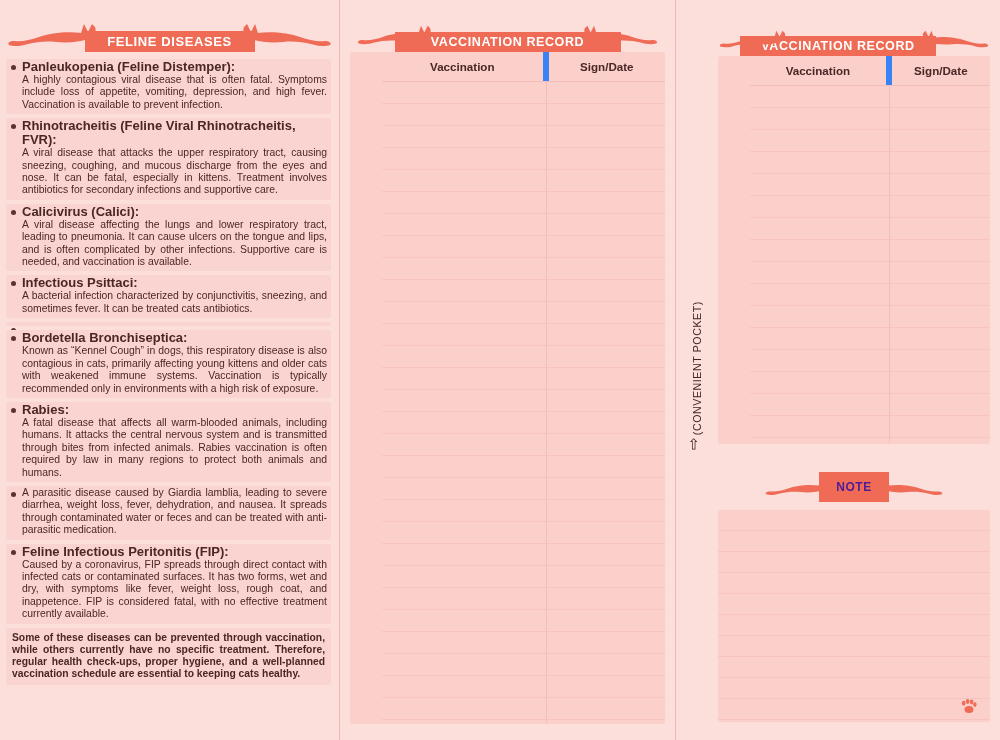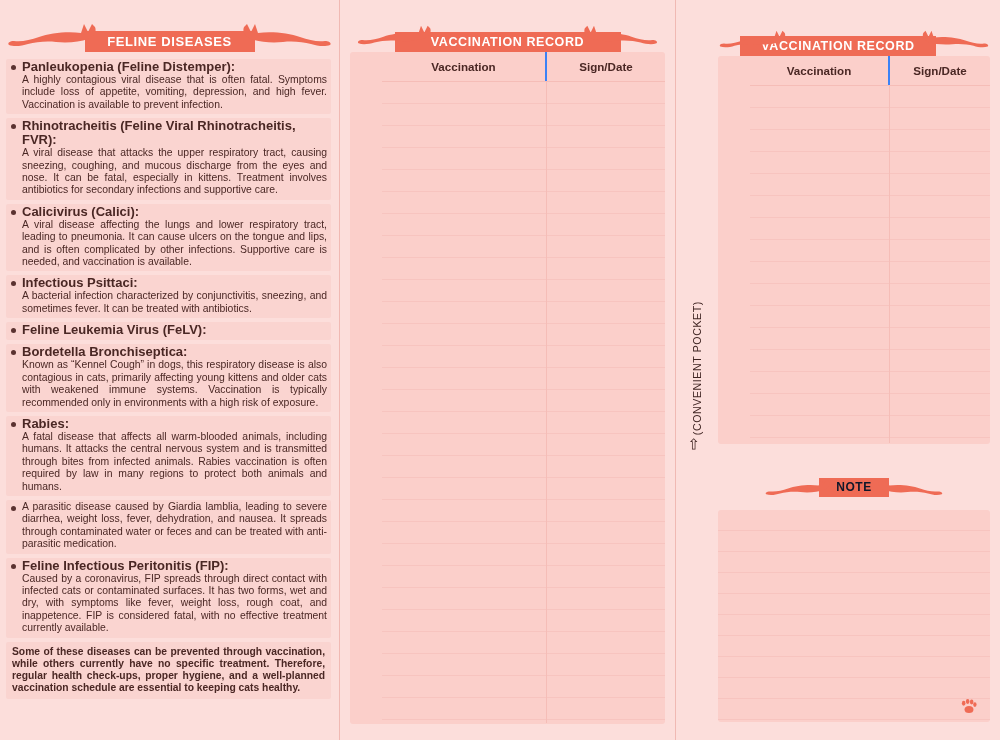--- a/index.html
+++ b/index.html
@@ -123,21 +123,21 @@
     align-items: center;
     border-bottom: 1px solid #f5bdb7;
   }
   .card .head .col {
     font-size: 11.6px;
     font-weight: bold;
     color: #4a2724;
     text-align: center;
   }
   .card .head .col.c1 { flex: 1.38; }
-  .card .head .col.c2 { flex: 1; border-left: 2px solid #3b82f6; height: 100%; display:flex; align-items:center; justify-content:center; }
+  .card .head .col.c2 { flex: 1; border-left: 6px solid #3b82f6; height: 100%; display:flex; align-items:center; justify-content:center; }
   .card .rows { position: relative; height: calc(100% - 31px); }
   .card .rows .row {
     height: 22px;
     border-bottom: 1px solid #f7c4bf;
   }
   .card .vsplit {
     position: absolute;
     top: 0; bottom: 0;
     width: 1px;
     background: #f5bdb7;
@@ -178,25 +178,25 @@
 
   
   .note-banner {
     position: absolute;
     left: 42px; top: 470px;
     width: 272px; height: 34px;
     display: flex; align-items: center; justify-content: center;
   }
   .note-banner .bar {
     background: #ef6b55;
-    color: #0f172a;
+    color: #4c1d95;
     font-weight: bold;
     font-size: 12px;
     letter-spacing: 0.6px;
-    width: 70px; height: 19px;
+    width: 70px; height: 30px;
     display: flex; align-items: center; justify-content: center;
   }
   .note-area {
     position: absolute;
     left: 42px; top: 510px;
     width: 272px; height: 212px;
     background: #fbcfca;
     border-radius: 3px;
     overflow: hidden;
   }
@@ -246,25 +246,24 @@
         <div class="desc">A viral disease that attacks the upper respiratory tract, causing sneezing, coughing, and mucous discharge from the eyes and nose. It can be fatal, especially in kittens. Treatment involves antibiotics for secondary infections and supportive care.</div>
       </li>
       <li class="disease">
         <span class="dot"></span>
         <div class="name">Calicivirus (Calici):</div>
         <div class="desc">A viral disease affecting the lungs and lower respiratory tract, leading to pneumonia. It can cause ulcers on the tongue and lips, and is often complicated by other infections. Supportive care is needed, and vaccination is available.</div>
       </li>
       <li class="disease">
         <span class="dot"></span>
         <div class="name">Infectious Psittaci:</div>
-        <div class="desc">A bacterial infection characterized by conjunctivitis, sneezing, and sometimes fever. It can be treated with antibiotics.</div>
-      </li>
-      <li class="disease">
-        <span class="dot"></span>
-        <div class="name">Feline Leukemia Virus (FeLV):</div>
+        <div class="desc">A bacterial infection characterized by conjunctivitis, sneezing, and sometimes fever. It can be treated cats antibiotics.</div>
+      </li>
+      <li class="disease">
+        <span class="dot"></span>
       </li>
       <li class="disease">
         <span class="dot"></span>
         <div class="name">Bordetella Bronchiseptica:</div>
         <div class="desc">Known as “Kennel Cough” in dogs, this respiratory disease is also contagious in cats, primarily affecting young kittens and older cats with weakened immune systems. Vaccination is typically recommended only in environments with a high risk of exposure.</div>
       </li>
       <li class="disease">
         <span class="dot"></span>
         <div class="name">Rabies:</div>
         <div class="desc">A fatal disease that affects all warm-blooded animals, including humans. It attacks the central nervous system and is transmitted through bites from infected animals. Rabies vaccination is often required by law in many regions to protect both animals and humans.</div>

